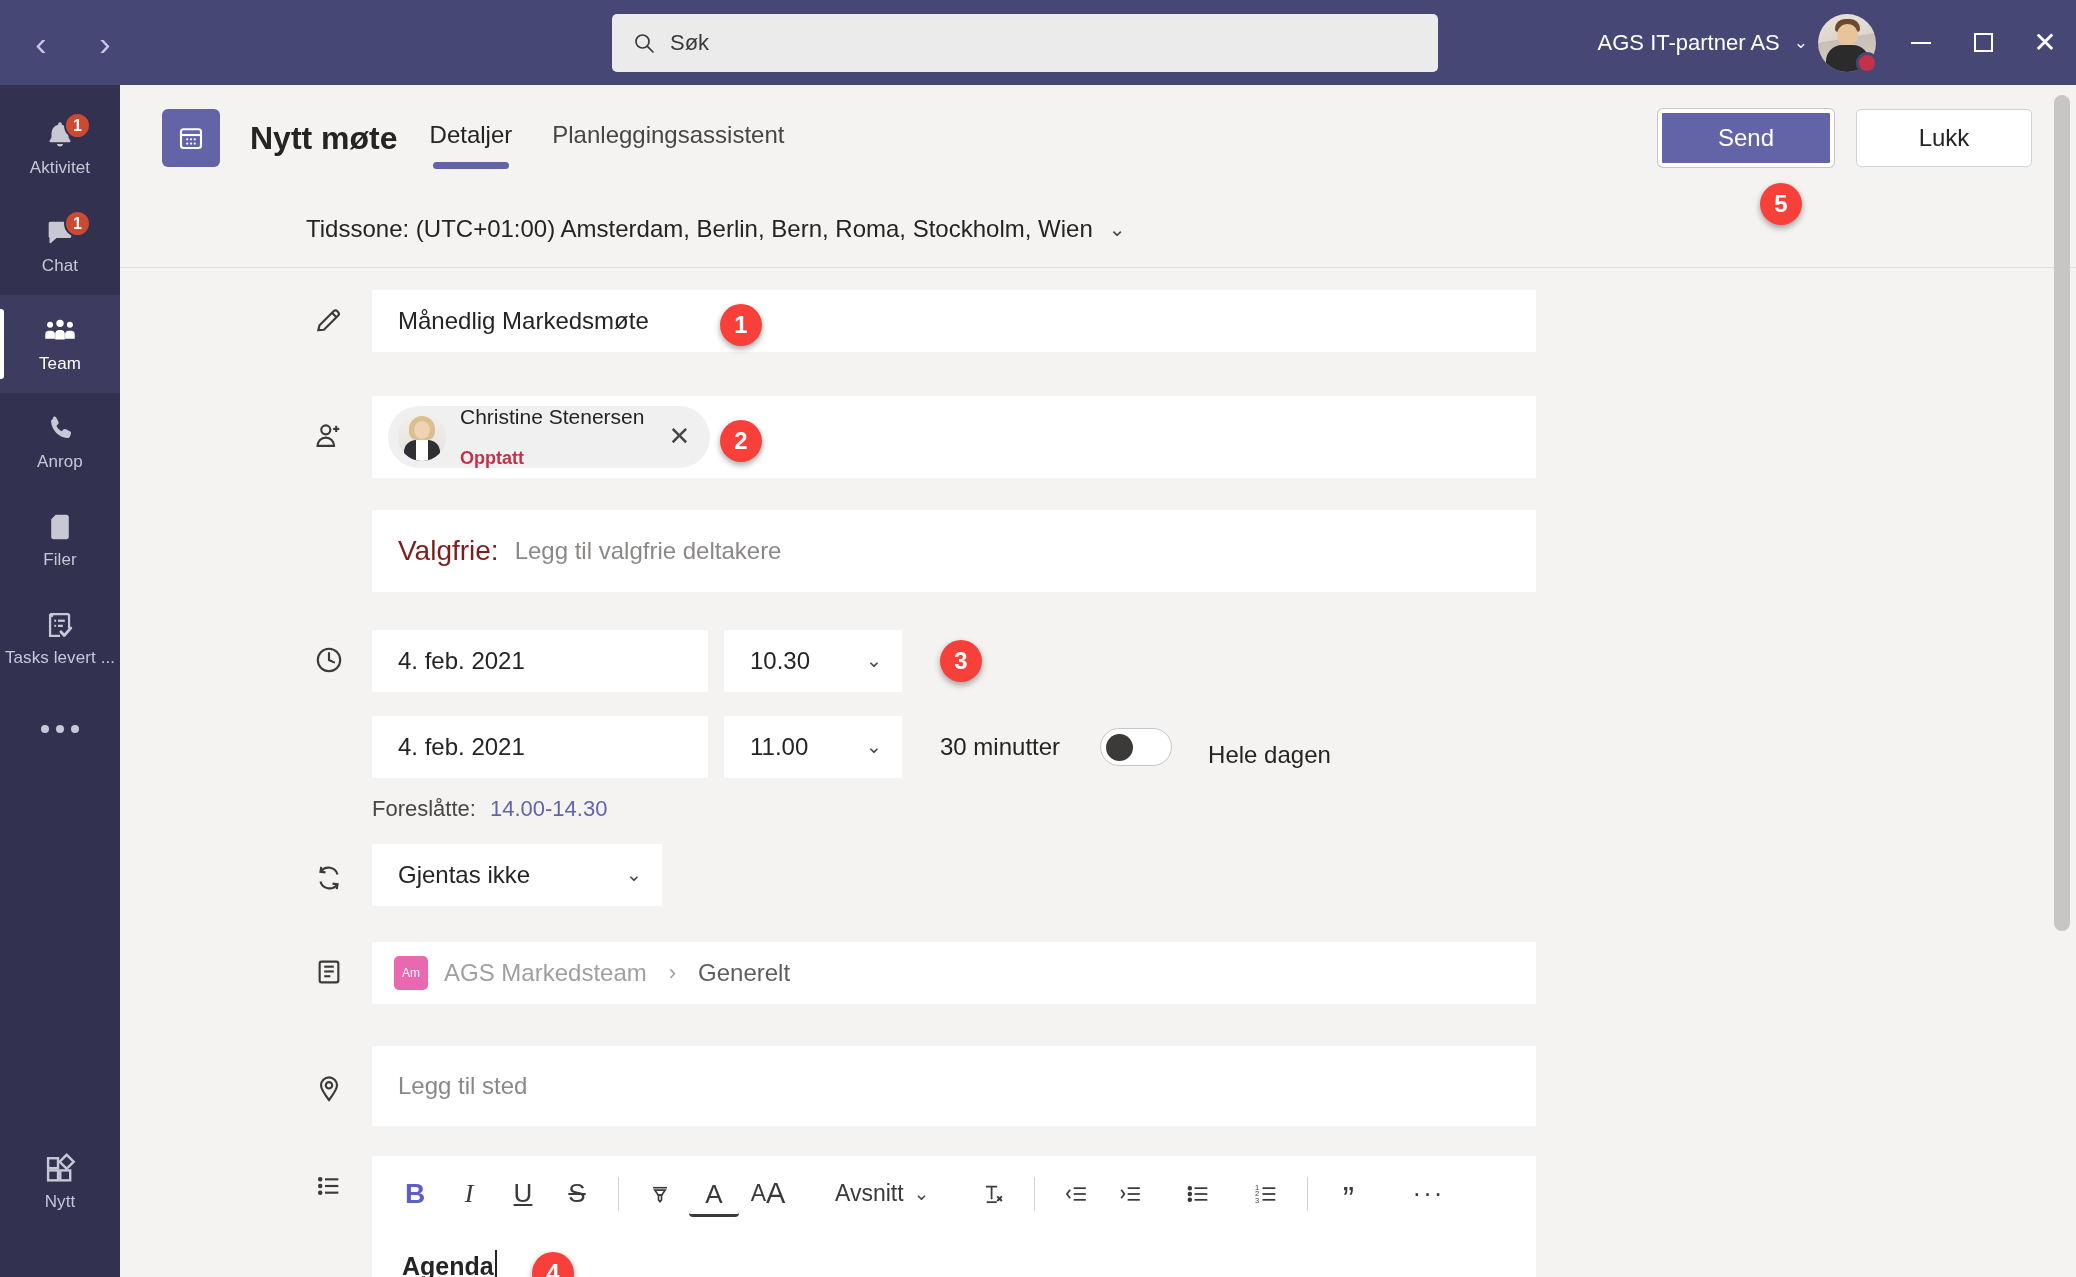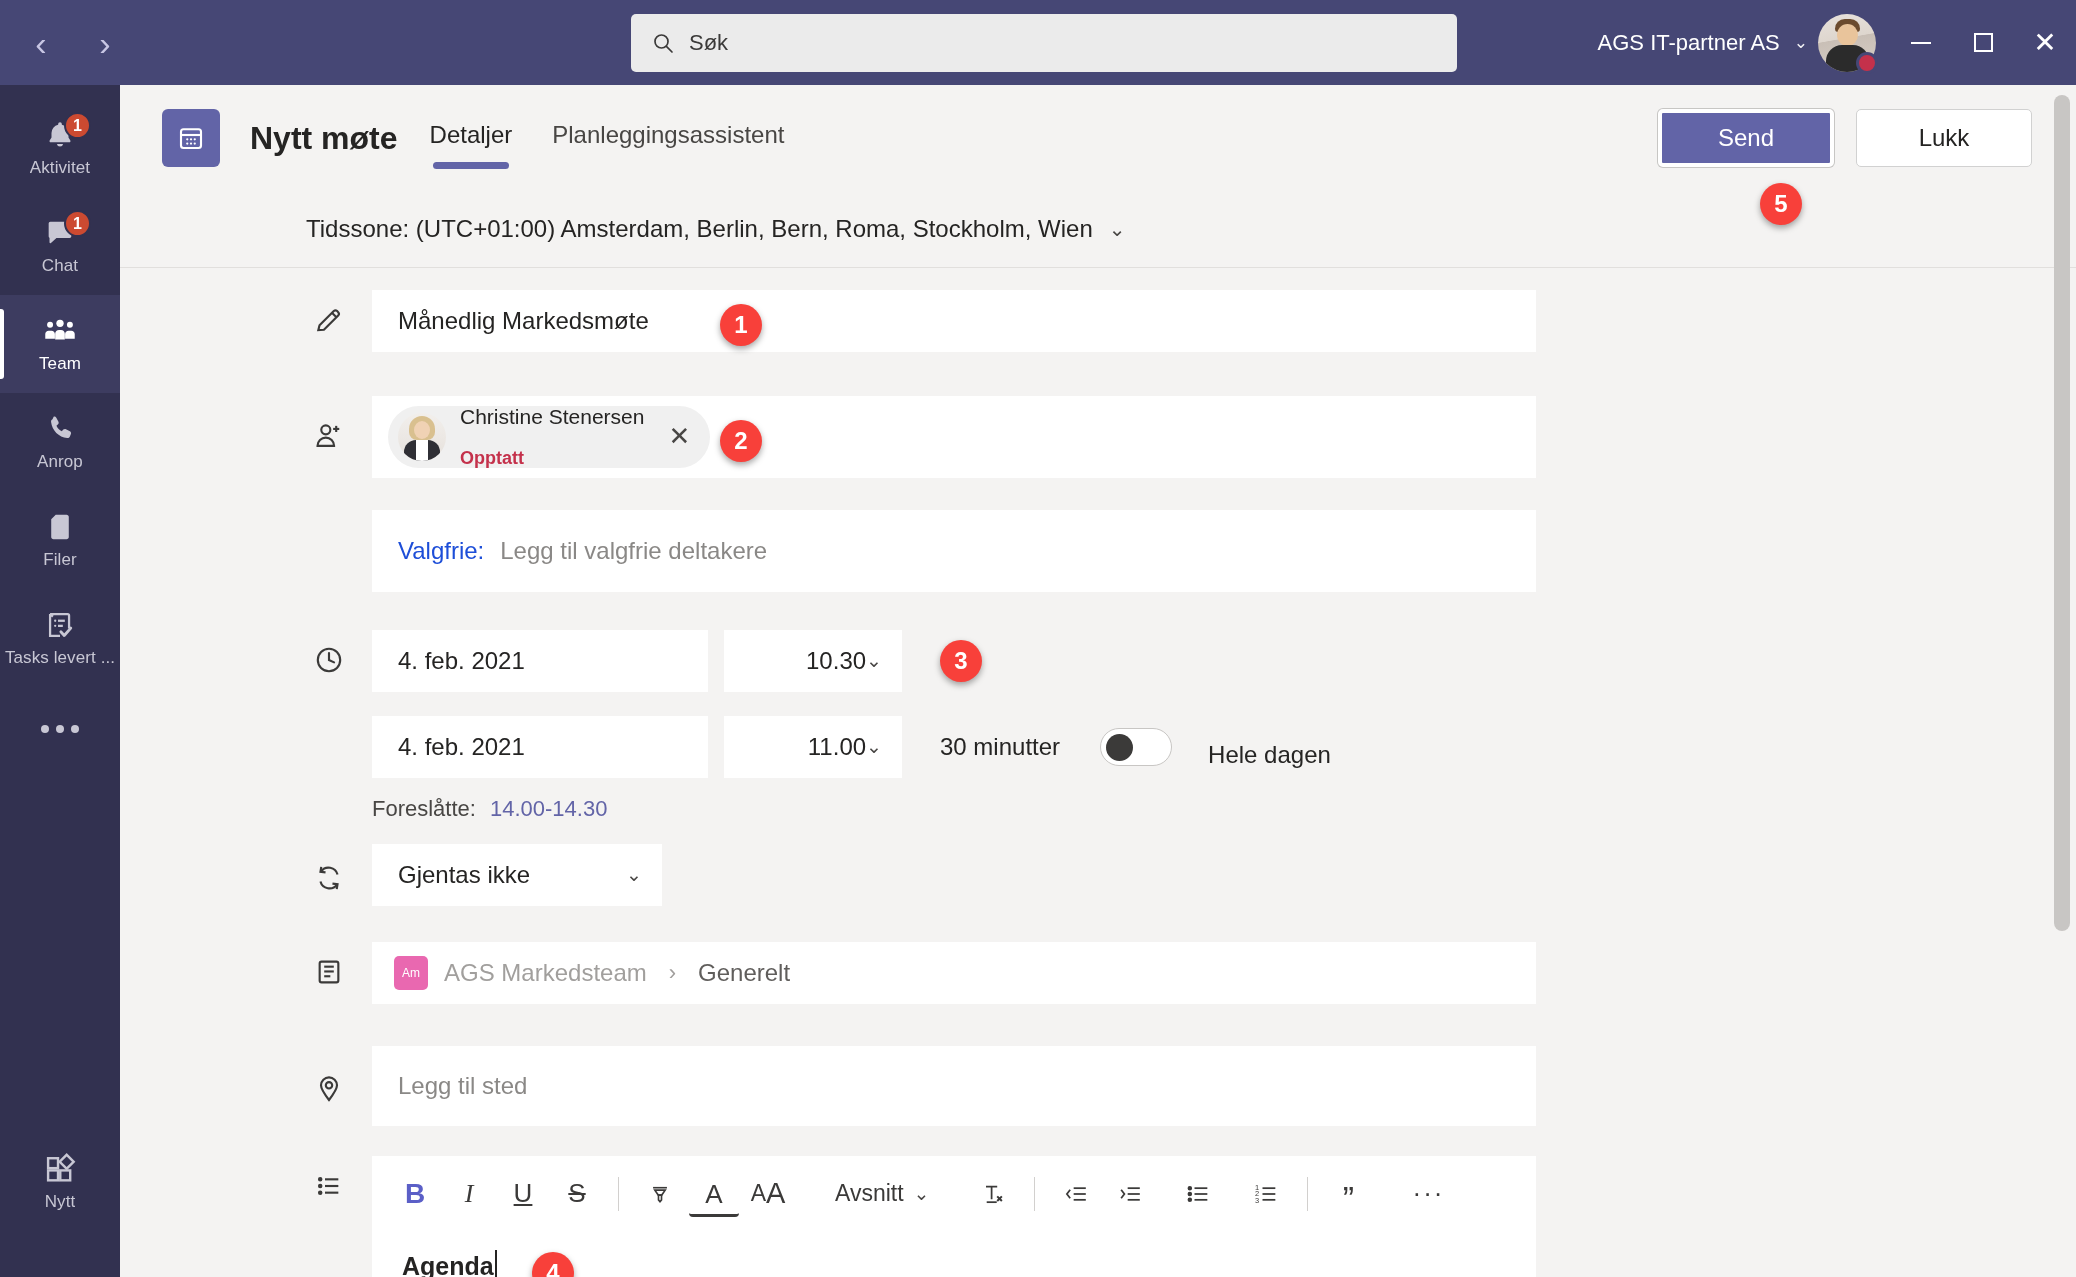--- a/index.html
+++ b/index.html
@@ -14,21 +14,21 @@
   
   .titlebar {
     height: 85px; background: #464775; flex: 0 0 85px;
     display: flex; align-items: center; position: relative;
   }
   .navarrows { display: flex; align-items: center; gap: 30px; margin-left: 24px; }
   .navarrow {
     width: 34px; height: 34px; display: flex; align-items: center; justify-content: center;
     color: #c8c6e4; font-size: 34px; line-height: 1; font-weight: 300; cursor: pointer;
   }
-  .searchwrap { position: absolute; left: 631px; width: 826px; }
+  .searchwrap { position: absolute; left: 612px; width: 826px; }
   .searchbox {
     height: 58px; background: #ebebeb; border-radius: 5px;
     display: flex; align-items: center; padding: 0 20px; gap: 14px;
   }
   .search-ico { width: 24px; height: 24px; flex: 0 0 24px; }
   .search-text { font-size: 22px; color: #3b3a39; }
   .acct {
     position: absolute; right: 268px; display: flex; align-items: center; gap: 14px;
     color: #fff; font-size: 22px; white-space: nowrap;
   }
@@ -142,31 +142,31 @@
   .chip-av .c-hair { position: absolute; left: 11px; top: 3px; width: 26px; height: 24px; border-radius: 13px 13px 8px 8px; background: #d9c08f; }
   .chip-av .c-face { position: absolute; left: 16px; top: 8px; width: 16px; height: 18px; border-radius: 50%; background: #f0d2b4; }
   .chip-av .c-body { position: absolute; left: 6px; top: 27px; width: 36px; height: 24px; border-radius: 12px 12px 0 0; background: #2f2f35; }
   .chip-av .c-shirt { position: absolute; left: 18px; top: 27px; width: 12px; height: 24px; background: #fff; }
   .chip-text { display: flex; flex-direction: column; gap: 19px; }
   .chip-name { font-size: 21px; color: #252423; white-space: nowrap; }
   .chip-status { font-size: 18px; color: #c4314b; font-weight: 600; }
   .chip-x { font-size: 26px; color: #484644; padding: 0 10px; font-weight: 300; cursor: pointer; }
 
   .f-opt { height: 82px; display: flex; align-items: center; padding: 0 26px; gap: 16px; }
-  .opt-label { font-size: 24px; color: #1d4ed8; }
+  .opt-label { font-size: 28px; color: #7f1d1d; }
   .opt-ph { font-size: 24px; color: #8a8886; }
 
   .date-row { display: flex; align-items: center; gap: 16px; margin-left: 66px; }
   .in-date {
     width: 336px; height: 62px; background: #fff; display: flex; align-items: center;
     padding: 0 26px; font-size: 24px; color: #252423;
   }
   .in-time {
     width: 178px; height: 62px; background: #fff; display: flex; align-items: center;
-    justify-content: flex-end; padding: 0 20px 0 26px; font-size: 24px; color: #252423;
+    justify-content: space-between; padding: 0 20px 0 26px; font-size: 24px; color: #252423;
   }
   .sel-chev { font-size: 19px; color: #484644; }
   .dur { font-size: 24px; color: #252423; margin-left: 22px; white-space: nowrap; }
   .toggle {
     width: 72px; height: 38px; border-radius: 19px; background: #fff; border: 1px solid #c8c6c4;
     position: relative; margin-left: 24px; cursor: pointer; flex: 0 0 72px;
   }
   .toggle .knob { position: absolute; left: 5px; top: 5px; width: 27px; height: 27px; border-radius: 50%; background: #3b3a39; }
   .toggle-label { font-size: 24px; color: #252423; margin-left: 20px; white-space: nowrap; margin-top: 16px; }
 

